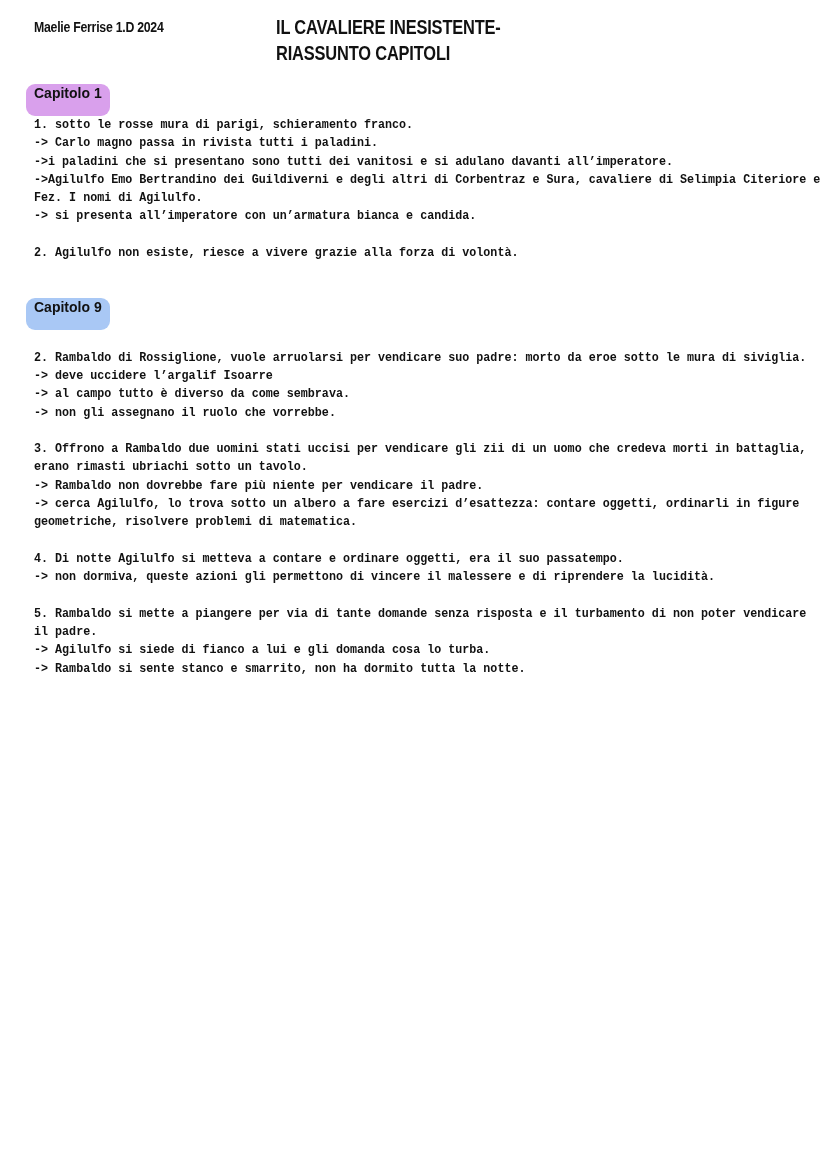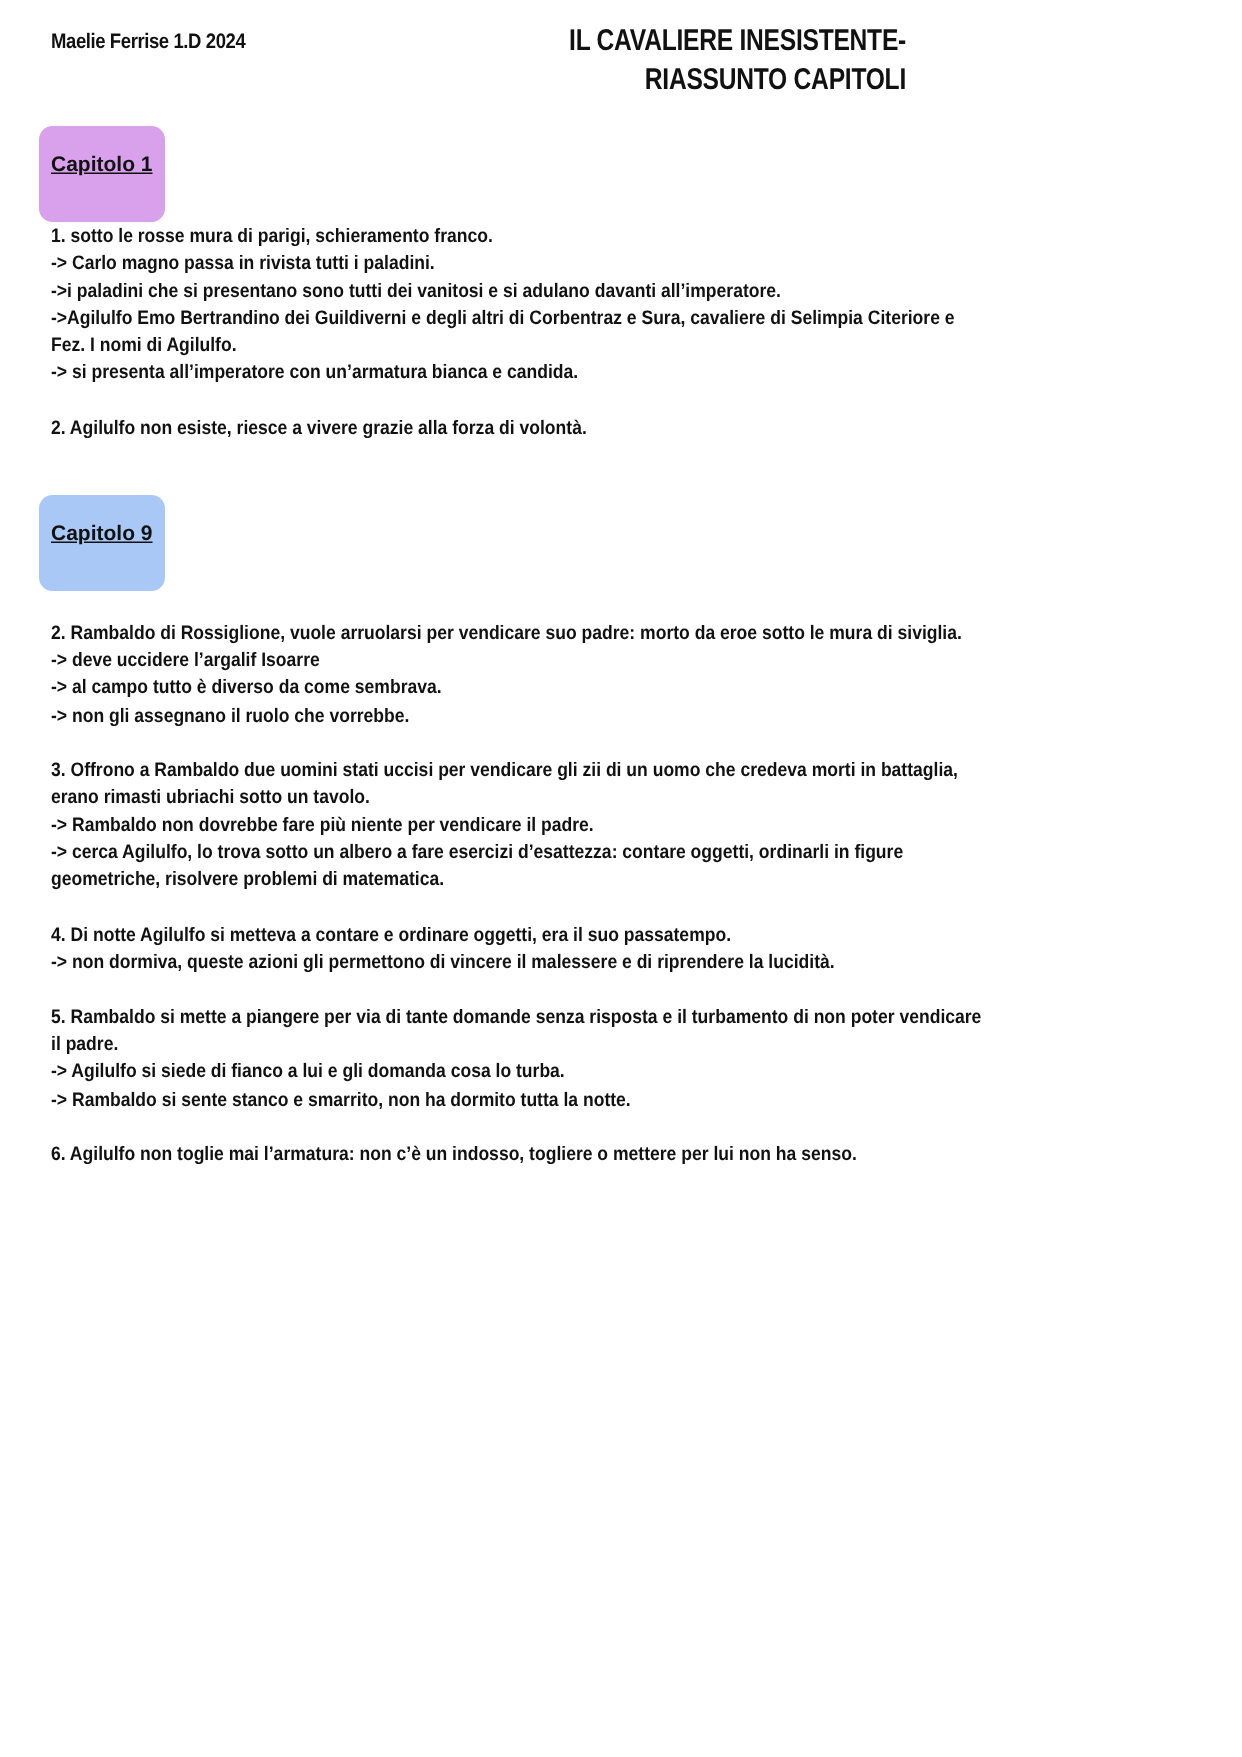--- a/index.html
+++ b/index.html
@@ -29,21 +29,21 @@
       font-size: 14px;
       letter-spacing: -0.3px;
       transform: scaleX(0.88);
       transform-origin: left top;
     }
     .title {
       position: absolute;
       left: 240px;
       top: 14px;
       width: 400px;
-      text-align: right;
+      text-align: left;
       font-family: "Liberation Sans", sans-serif;
       font-weight: bold;
       font-size: 20px;
       line-height: 26px;
       letter-spacing: -0.2px;
     }
     .title span { display: block; transform: scaleX(0.82); }
     .content {
       position: absolute;
       left: 34px;
@@ -53,30 +53,29 @@
       font-weight: bold;
       font-size: 13px;
       line-height: 18.3px;
     }
     .chapter {
       margin: 0;
     }
     .chapter-label {
       display: inline-block;
       margin-left: -8px;
-      padding: 16px 8px;
+      padding: 0 8px;
       border-radius: 9px;
       font-size: 14px;
       line-height: 18px;
       height: 32px;
-      text-decoration: underline;
     }
     .chapter-1 .chapter-label { background: #d9a0ec; }
     .chapter-2 .chapter-label { background: #a9c8f5; }
-    .item { margin: 0; }
+    .item { margin: 0; font-family: Liberation Mono, monospace; }
     .item p {
       margin: 0;
       transform: scaleX(0.9);
       transform-origin: left top;
       white-space: nowrap;
     }
     .gap { height: 18.3px; }
     .gap-lg { height: 36px; }
   </style>
 </head>
@@ -142,19 +141,16 @@
       <div class="gap"></div>
 
       <div class="item">
         <p>5. Rambaldo si mette a piangere per via di tante domande senza risposta e il turbamento di non poter vendicare</p>
         <p>il padre.</p>
         <p>-&gt; Agilulfo si siede di fianco a lui e gli domanda cosa lo turba.</p>
         <p>-&gt; Rambaldo si sente stanco e smarrito, non ha dormito tutta la notte.</p>
       </div>
       <div class="gap"></div>
 
-      <div class="item">
-        <p>6. Agilulfo non toglie mai l’armatura: non c’è un indosso, togliere o mettere per lui non ha senso.</p>
-      </div>
     </section>
 
   </div>
 </div>
 
 </body></html>

